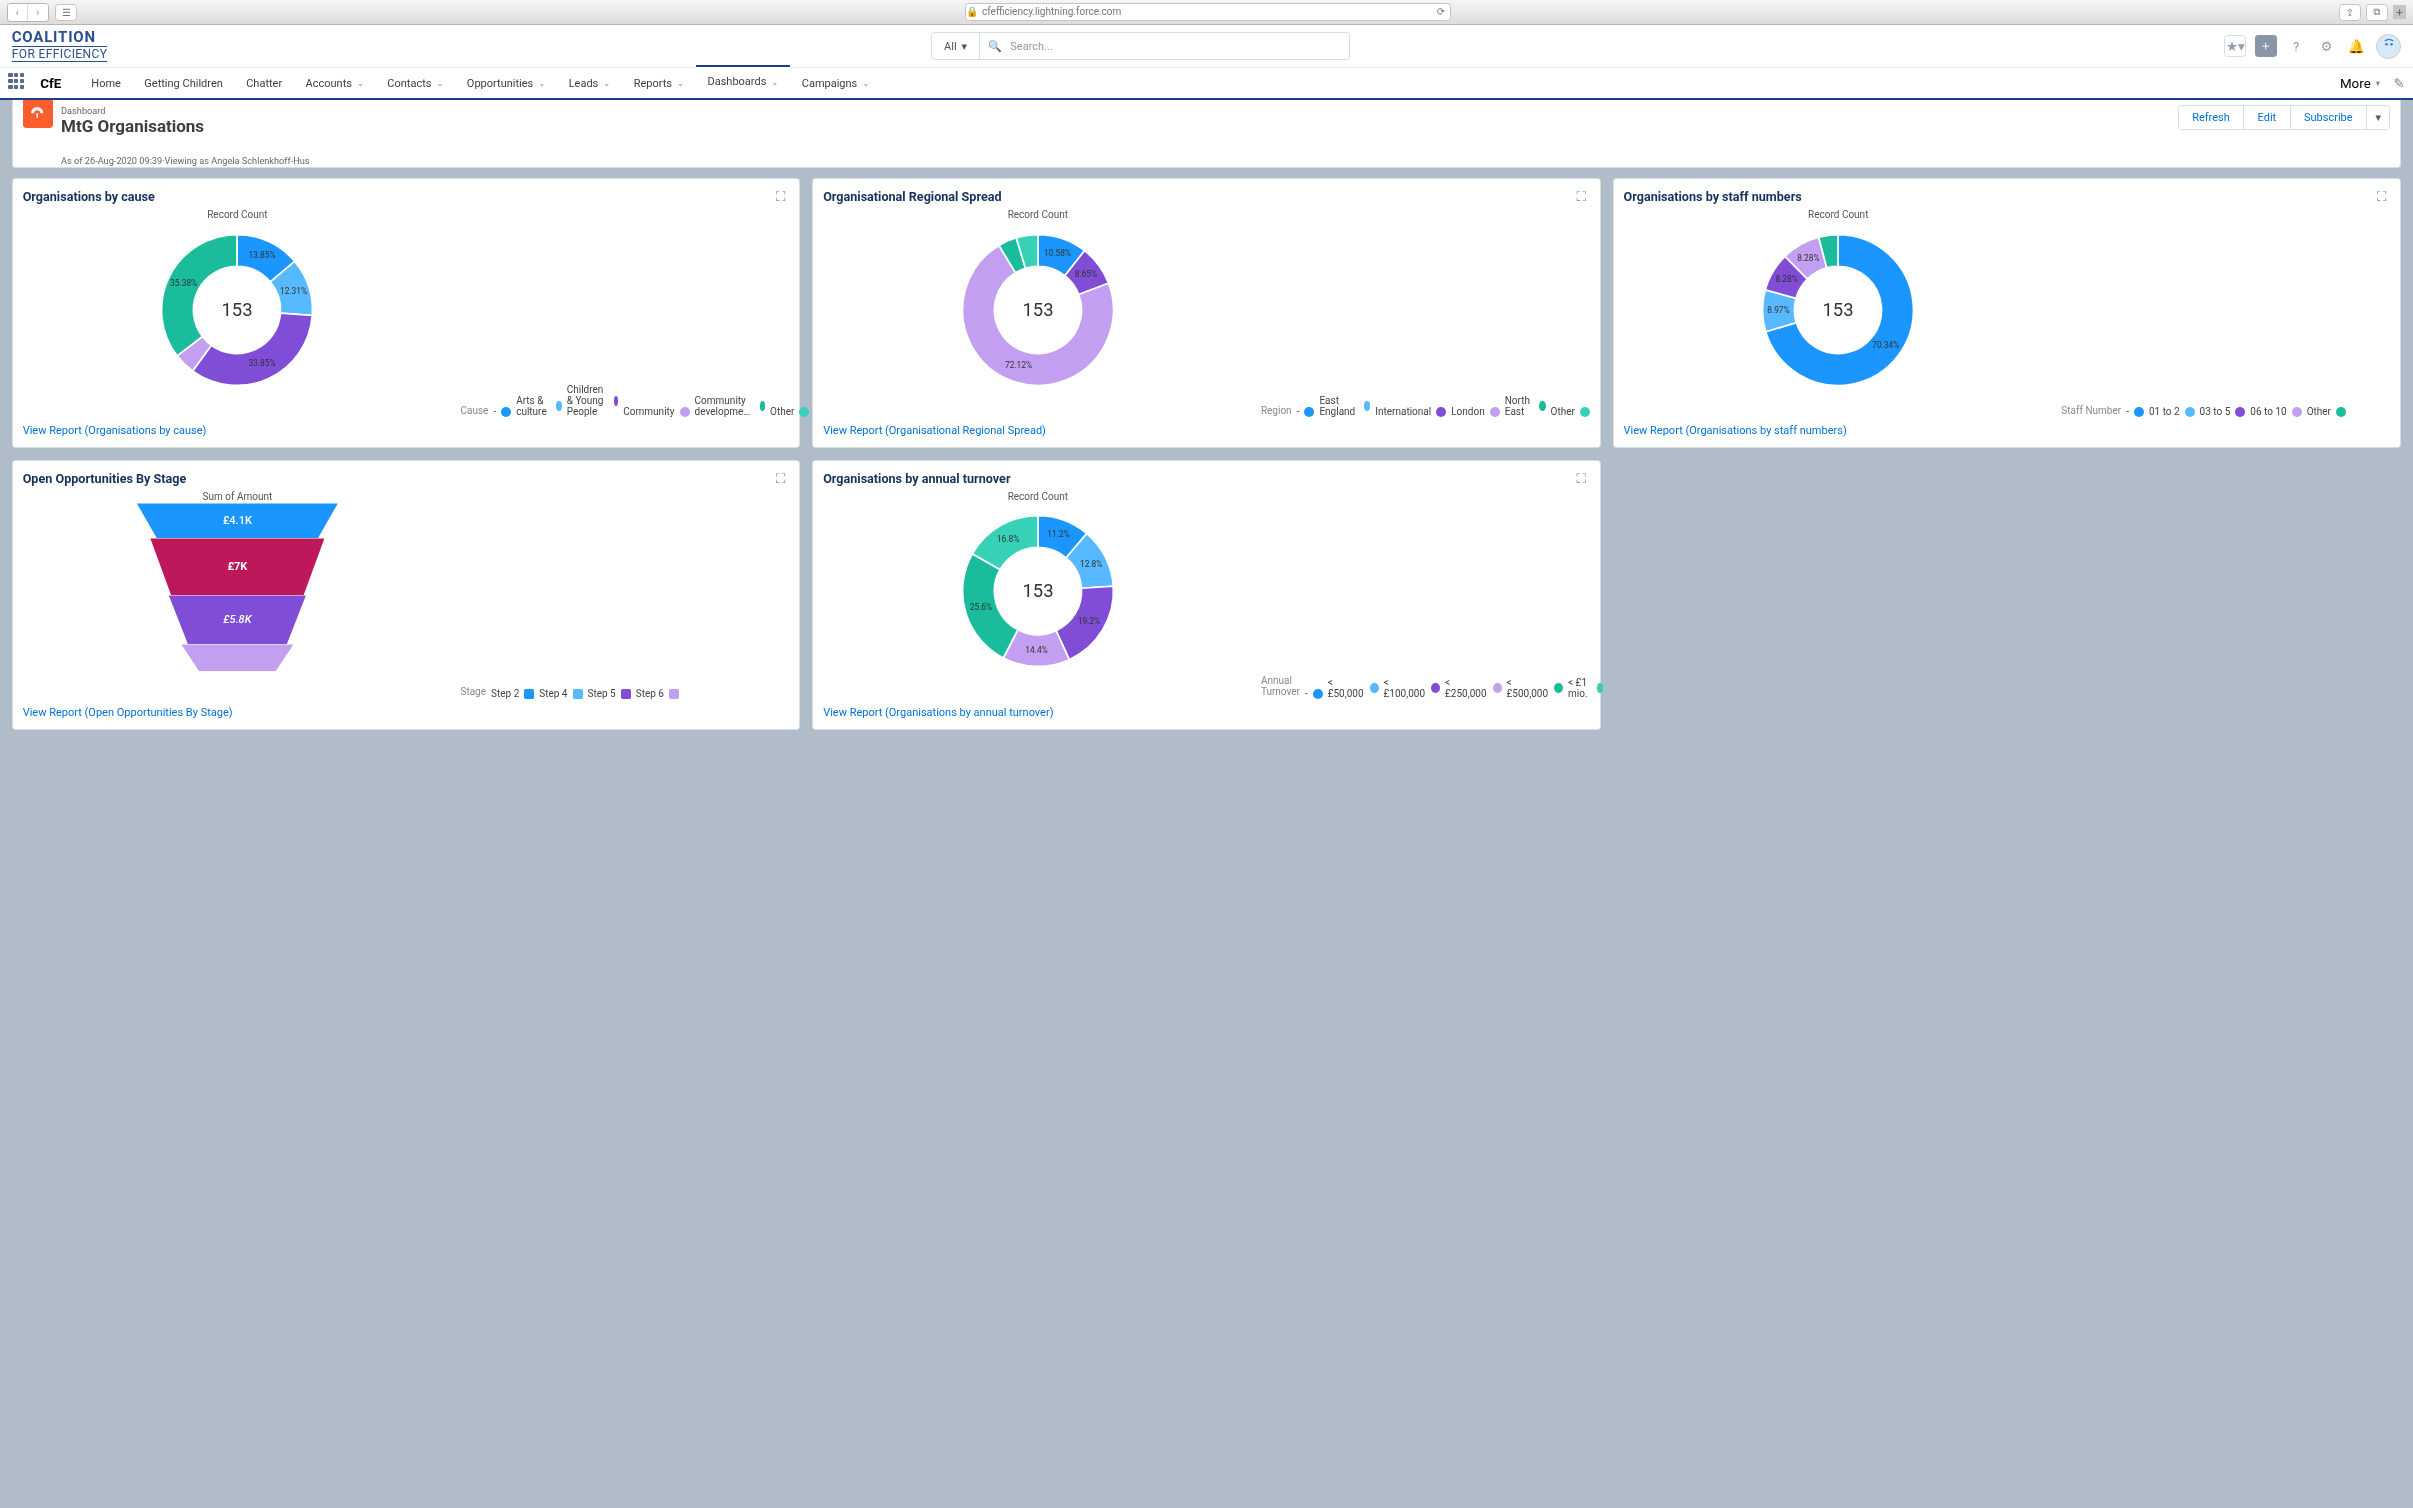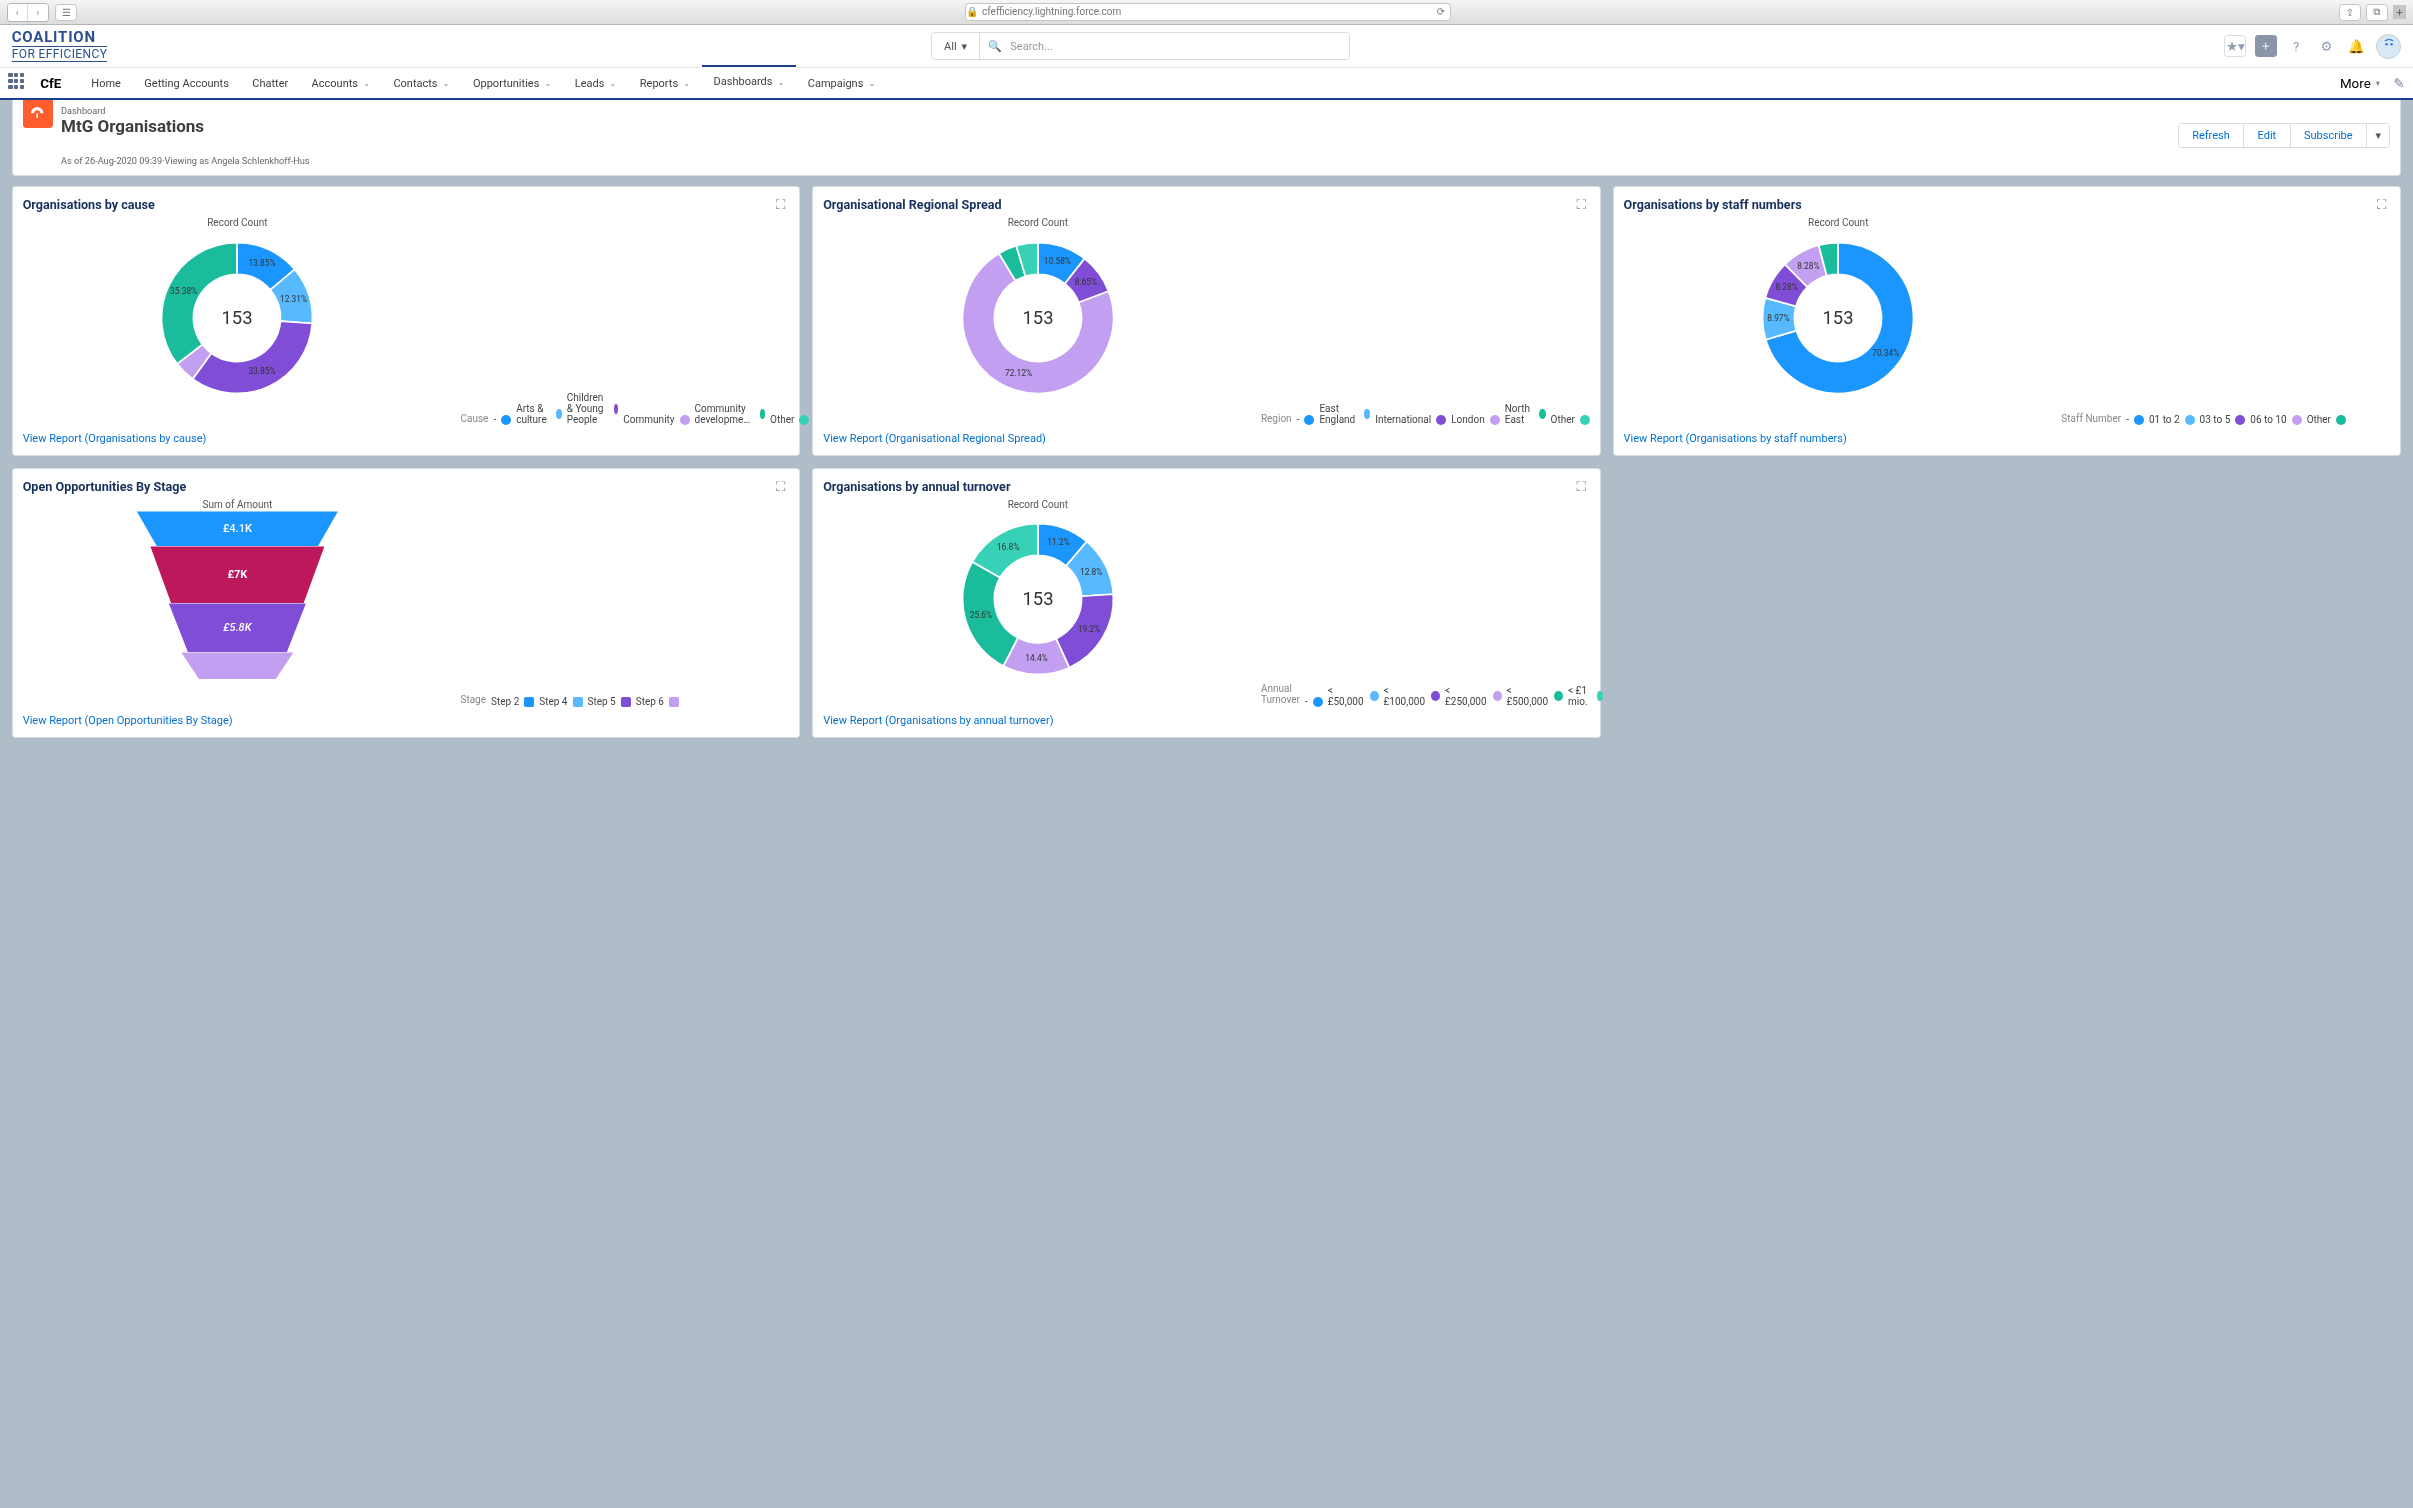--- a/index.html
+++ b/index.html
@@ -28,21 +28,21 @@
 .nav-bar{height:32px;background:#fff;display:flex;align-items:center;border-bottom:2.5px solid #1b3f8a;padding:0 8.4px;gap:3.4px}
 .waffle{width:20px;height:20px;display:grid;grid-template-columns:repeat(3,4.2px);grid-template-rows:repeat(3,4.2px);gap:1.7px;margin-right:8.4px}
 .waffle span{background:#5b6a85;border-radius:0.8px}
 .app-name{font-weight:700;font-size:13.4px;margin-right:15px}
 .nav-item{padding:0 11.7px;height:32px;display:flex;align-items:center;gap:5px;font-size:11px;color:#3e3e3c;cursor:pointer}
 .nav-item.active{border-top:2.5px solid #1b3f8a;margin-top:-2.5px;background:#fff}
 .nav-chev{color:#7a8aa3;font-size:8.4px}
 .nav-more{margin-left:auto;display:flex;gap:5px;align-items:center}
 .edit-pencil{color:#7a8aa3;margin-left:10px}
 .page-area{padding:0 11.7px;overflow-y:auto;height:calc(100vh - 100px)}
-.dash-header{background:#fff;border:0.8px solid #d8dde1;border-top:none;border-radius:0 0 3.4px 3.4px;padding:5px 10px 9px;display:flex;justify-content:space-between;align-items:center;margin-bottom:10px}
+.dash-header{background:#fff;border:0.8px solid #d8dde1;border-top:none;border-radius:0 0 3.4px 3.4px;padding:5px 10px 1px;display:flex;justify-content:space-between;align-items:flex-start;margin-bottom:10px}
 .dash-title-wrap{display:flex;gap:8.4px;align-items:flex-start}
 .dash-icon{width:30px;height:30px;background:#ff5d2d;border-radius:3.4px;display:flex;align-items:center;justify-content:center;color:#fff;margin-top:-6.7px}
 .dash-crumb{font-size:9.2px;color:#666}
 .dash-title{font-size:17px;font-weight:700;color:#3e3e3c}
 .dash-meta{font-size:9.2px;color:#666;margin-top:19px}
 .dash-actions{display:flex;border:0.8px solid #d8dde1;border-radius:3.4px;overflow:hidden}
 .dash-action{padding:5px 13.4px;font-size:11px;color:#0070d2;border-right:0.8px solid #d8dde1;background:#fff}
 .dash-action:last-child{border-right:none}
 .dash-action.caret{padding:5px 8.4px;color:#555}
 .grid{display:grid;grid-template-columns:repeat(3,1fr);gap:11.7px;padding-bottom:11.7px}
@@ -126,21 +126,21 @@
       <span></span>
       <span></span>
       <span></span>
   </div>
   <div class="app-name">CfE</div>
   <div id="nav-items" style="display:flex">
       <div class="nav-item">
         <span>Home</span>
       </div>
       <div class="nav-item">
-        <span>Getting Accounts</span>
+        <span>Getting Children</span>
       </div>
       <div class="nav-item">
         <span>Chatter</span>
       </div>
       <div class="nav-item">
         <span>Accounts</span>
         <span class="nav-chev">⌄</span>
       </div>
       <div class="nav-item">
         <span>Contacts</span>

